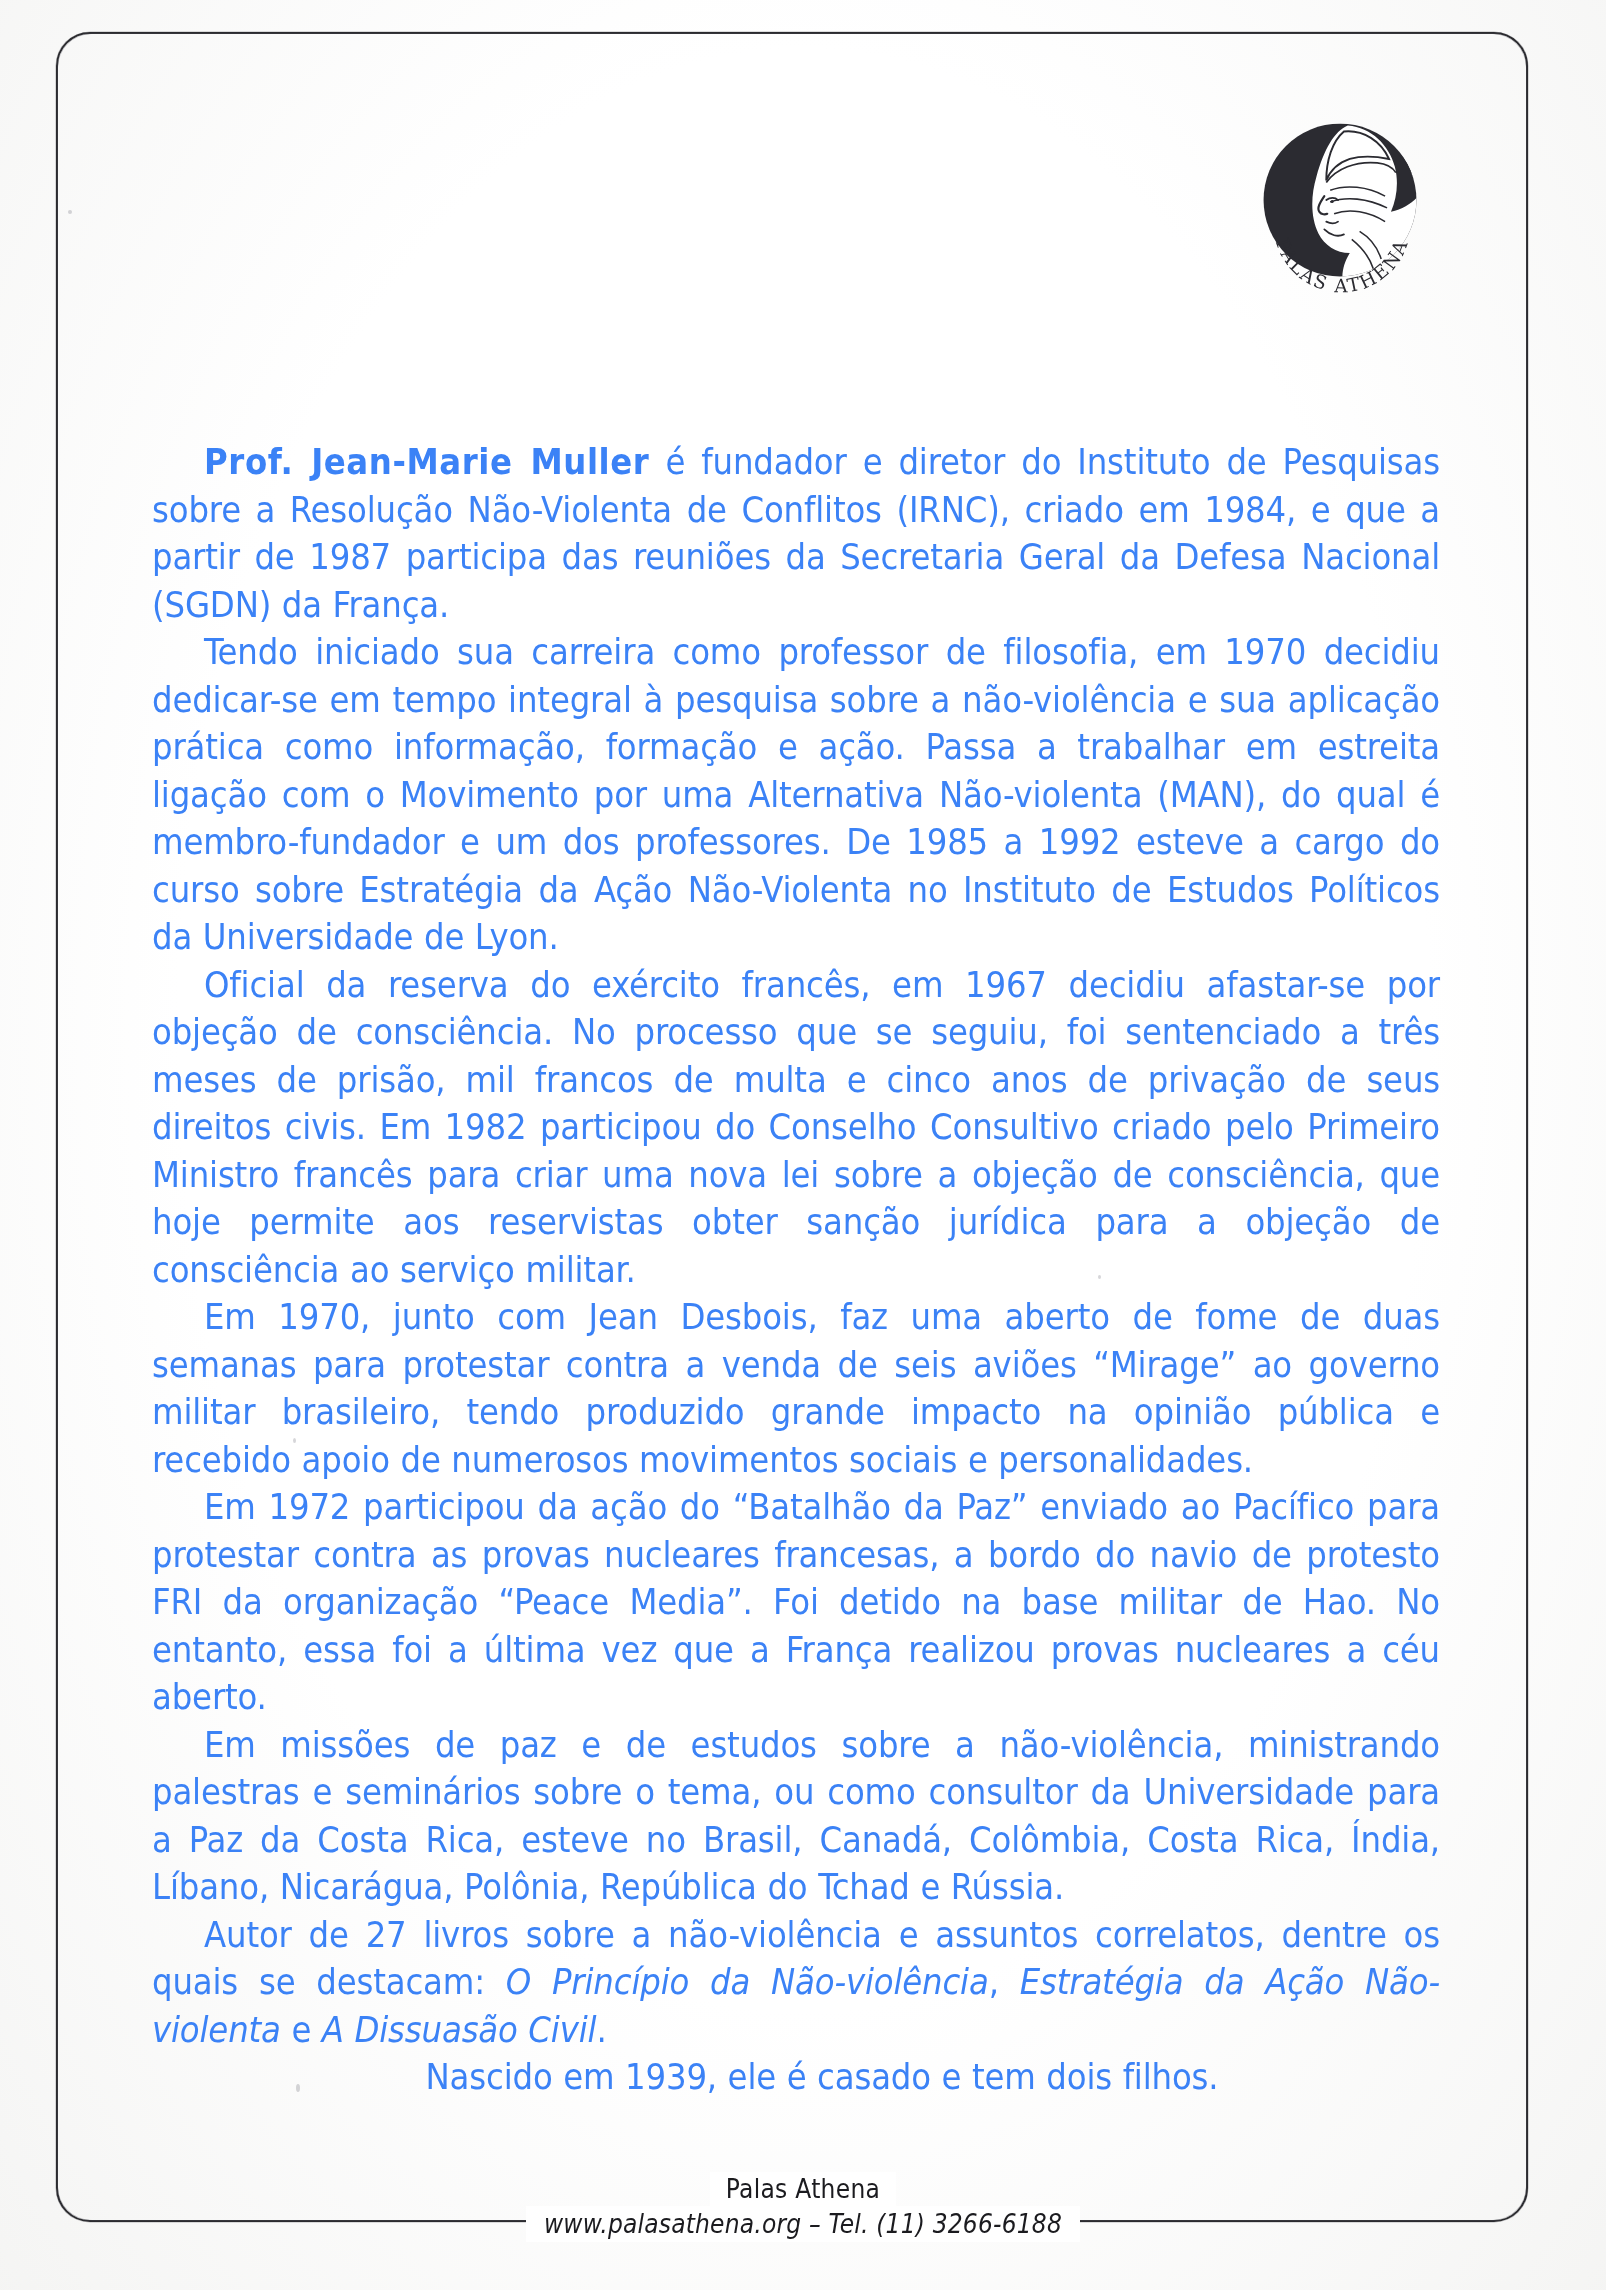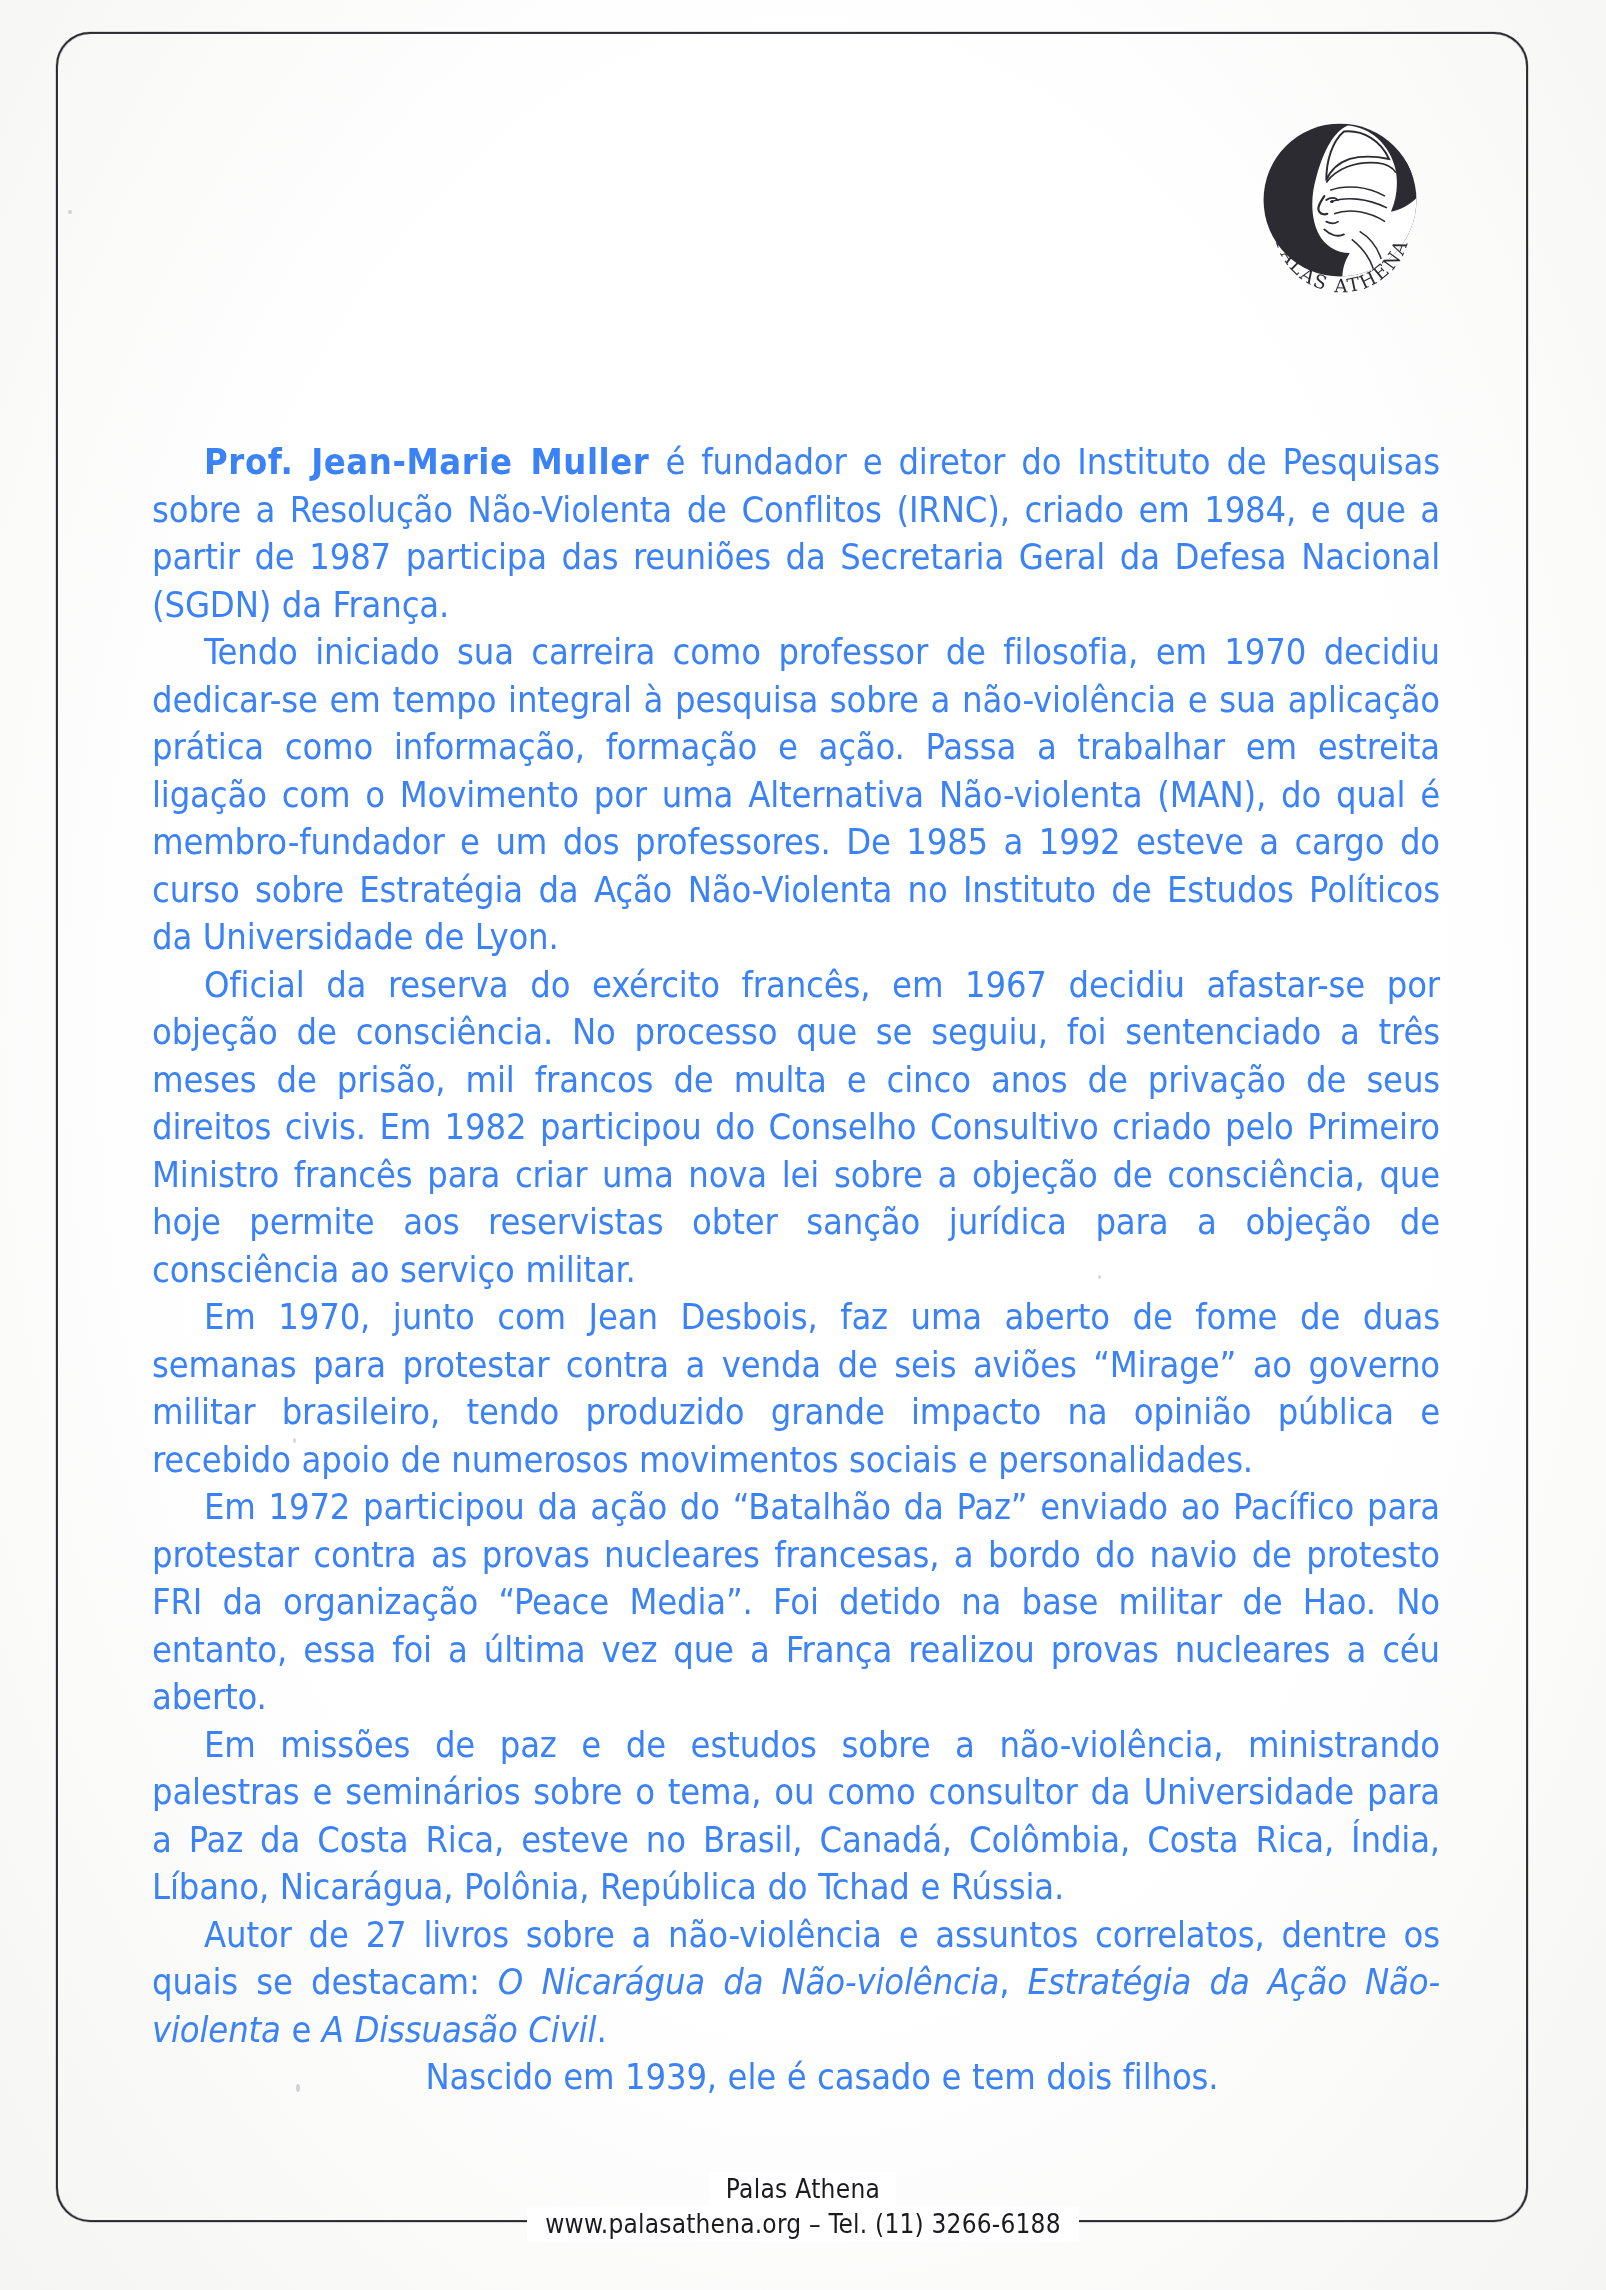--- a/index.html
+++ b/index.html
@@ -113,20 +113,21 @@
   }
   .footer-org {
     font-size: 26px;
     line-height: 34px;
     letter-spacing: 0.3px;
   }
   .footer-contact {
     font-size: 26px;
     line-height: 36px;
     letter-spacing: 0.2px;
+    font-style: italic;
   }
   
   .footer-contact-inner {
     display: inline-block;
     background: #ffffff;
     padding: 0 18px;
   }
   .footer-org-inner {
     display: inline-block;
     background: #ffffff;
@@ -207,21 +208,21 @@
     <p class="para">Tendo iniciado sua carreira como professor de filosofia, em 1970 decidiu dedicar-se em tempo integral à pesquisa sobre a não-violência e sua aplicação prática como informação, formação e ação. Passa a trabalhar em estreita ligação com o Movimento por uma Alternativa Não-violenta (MAN), do qual é membro-fundador e um dos professores. De 1985 a 1992 esteve a cargo do curso sobre Estratégia da Ação Não-Violenta no Instituto de Estudos Políticos da Universidade de Lyon.</p>
 
     <p class="para">Oficial da reserva do exército francês, em 1967 decidiu afastar-se por objeção de consciência. No processo que se seguiu, foi sentenciado a três meses de prisão, mil francos de multa e cinco anos de privação de seus direitos civis. Em 1982 participou do Conselho Consultivo criado pelo Primeiro Ministro francês para criar uma nova lei sobre a objeção de consciência, que hoje permite aos reservistas obter sanção jurídica para a objeção de consciência ao serviço militar.</p>
 
     <p class="para">Em 1970, junto com Jean Desbois, faz uma aberto de fome de duas semanas para protestar contra a venda de seis aviões “Mirage” ao governo militar brasileiro, tendo produzido grande impacto na opinião pública e recebido apoio de numerosos movimentos sociais e personalidades.</p>
 
     <p class="para">Em 1972 participou da ação do “Batalhão da Paz” enviado ao Pacífico para protestar contra as provas nucleares francesas, a bordo do navio de protesto FRI da organização “Peace Media”. Foi detido na base militar de Hao. No entanto, essa foi a última vez que a França realizou provas nucleares a céu aberto.</p>
 
     <p class="para">Em missões de paz e de estudos sobre a não-violência, ministrando palestras e seminários sobre o tema, ou como consultor da Universidade para a Paz da Costa Rica, esteve no Brasil, Canadá, Colômbia, Costa Rica, Índia, Líbano, Nicarágua, Polônia, República do Tchad e Rússia.</p>
 
-    <p class="para"><span>Autor de 27 livros sobre a não-violência e assuntos correlatos, dentre os quais se destacam: </span><span class="bookname">O Nicarágua da Não-violência</span><span>, </span><span class="bookname">Estratégia da Ação Não-violenta</span><span> e </span><span class="bookname">A Dissuasão Civil</span><span>.</span></p>
+    <p class="para"><span>Autor de 27 livros sobre a não-violência e assuntos correlatos, dentre os quais se destacam: </span><span class="bookname">O Princípio da Não-violência</span><span>, </span><span class="bookname">Estratégia da Ação Não-violenta</span><span> e </span><span class="bookname">A Dissuasão Civil</span><span>.</span></p>
 
     <p class="para no-justify">Nascido em 1939, ele é casado e tem dois filhos.</p>
 
   </div>
 
   <div class="speck" style="left:293px; top:1438px; width:3px; height:5px;"></div>
   <div class="speck" style="left:296px; top:2084px; width:4px; height:8px;"></div>
   <div class="speck" style="left:1384px; top:188px; width:4px; height:3px;"></div>
   <div class="speck" style="left:1098px; top:1275px; width:3px; height:4px;"></div>
   <div class="speck" style="left:68px; top:210px; width:4px; height:4px;"></div>

